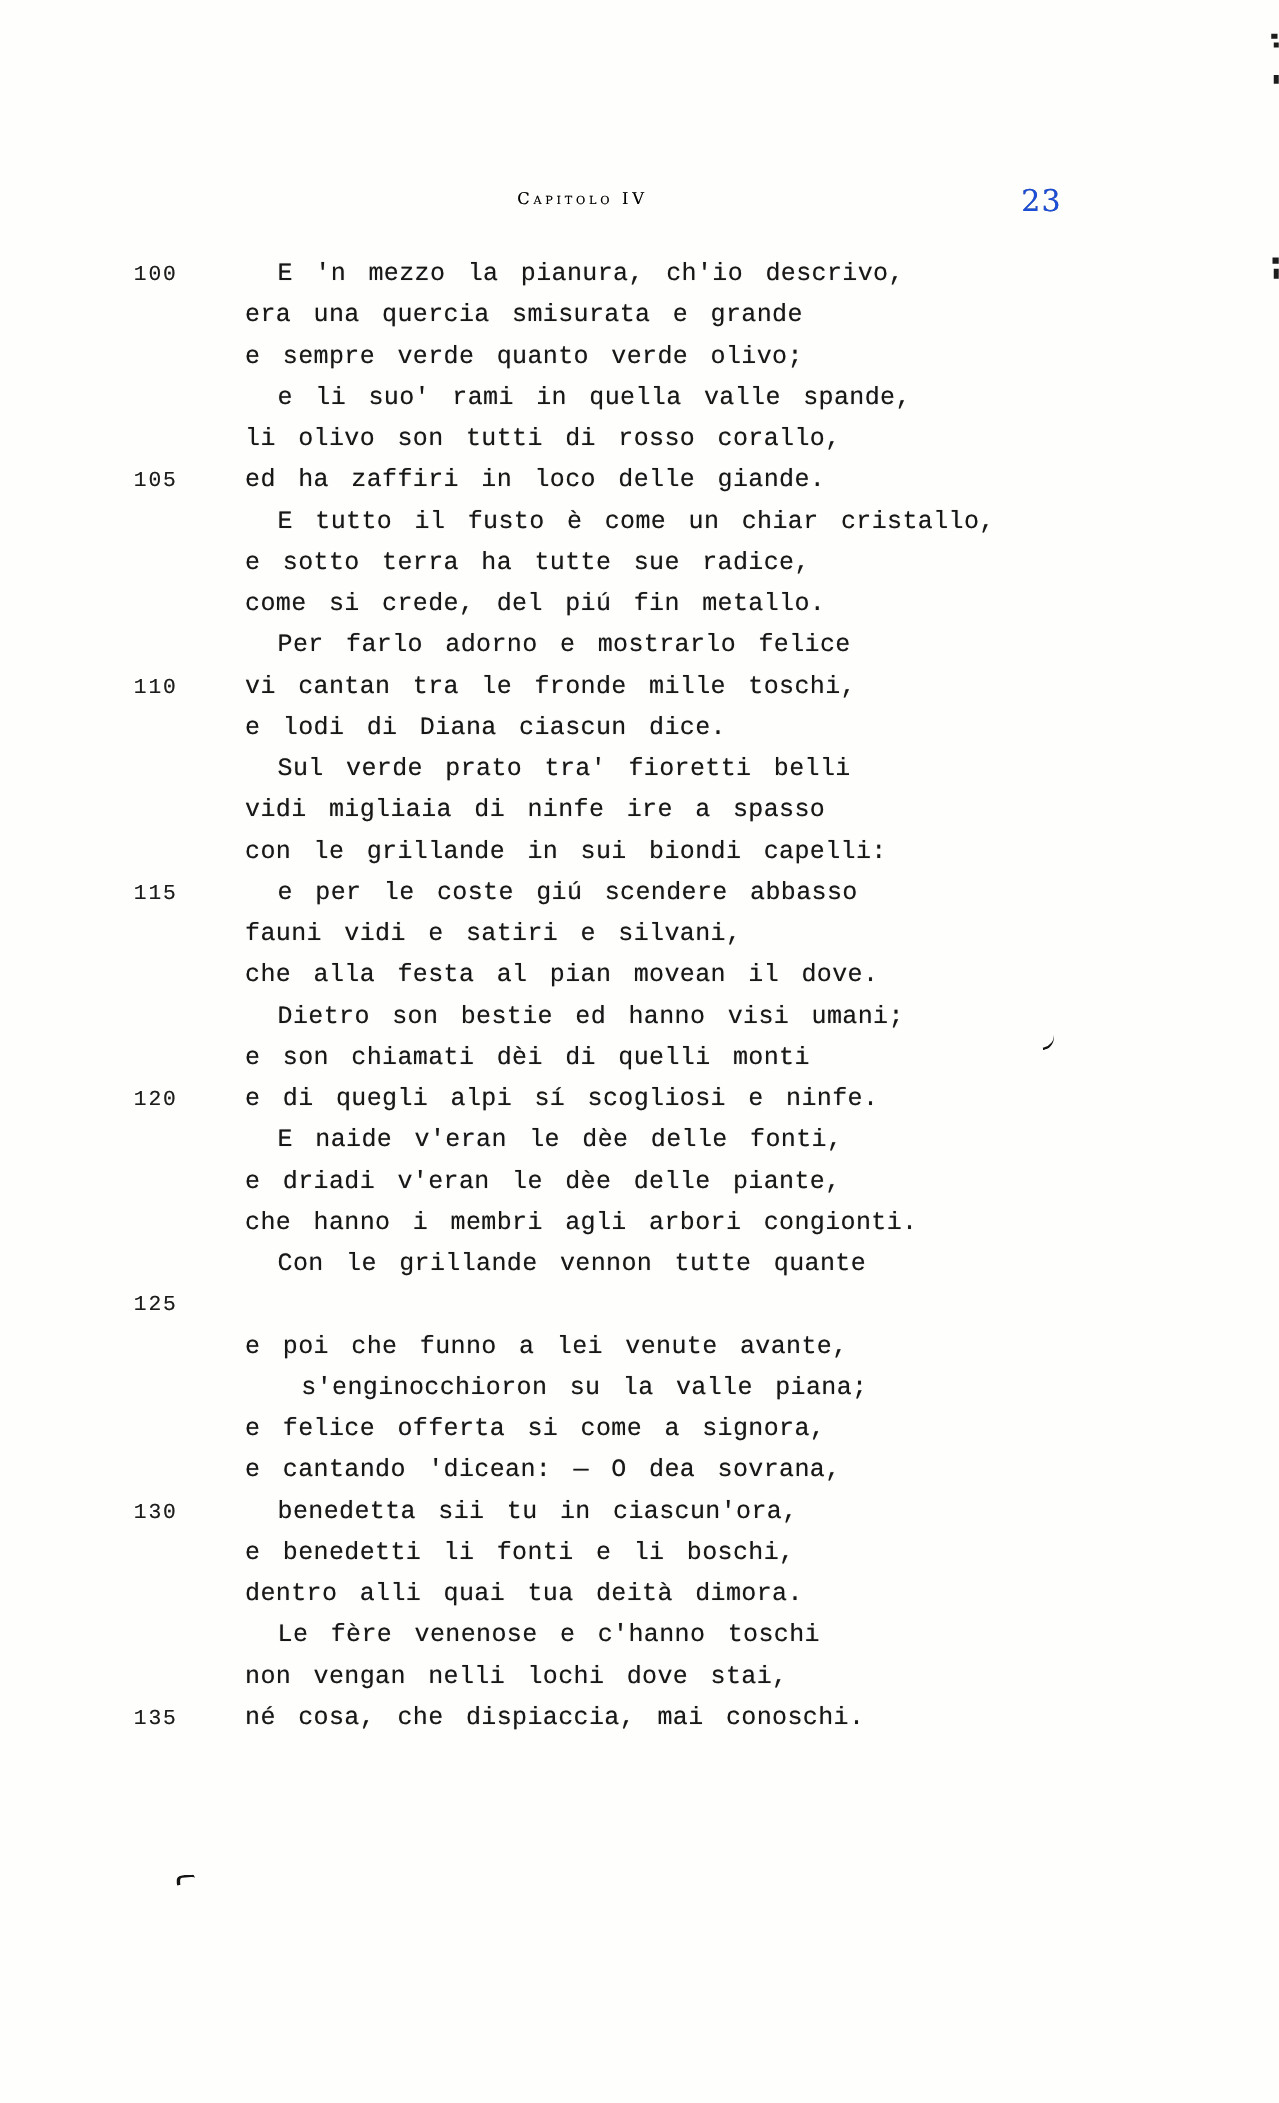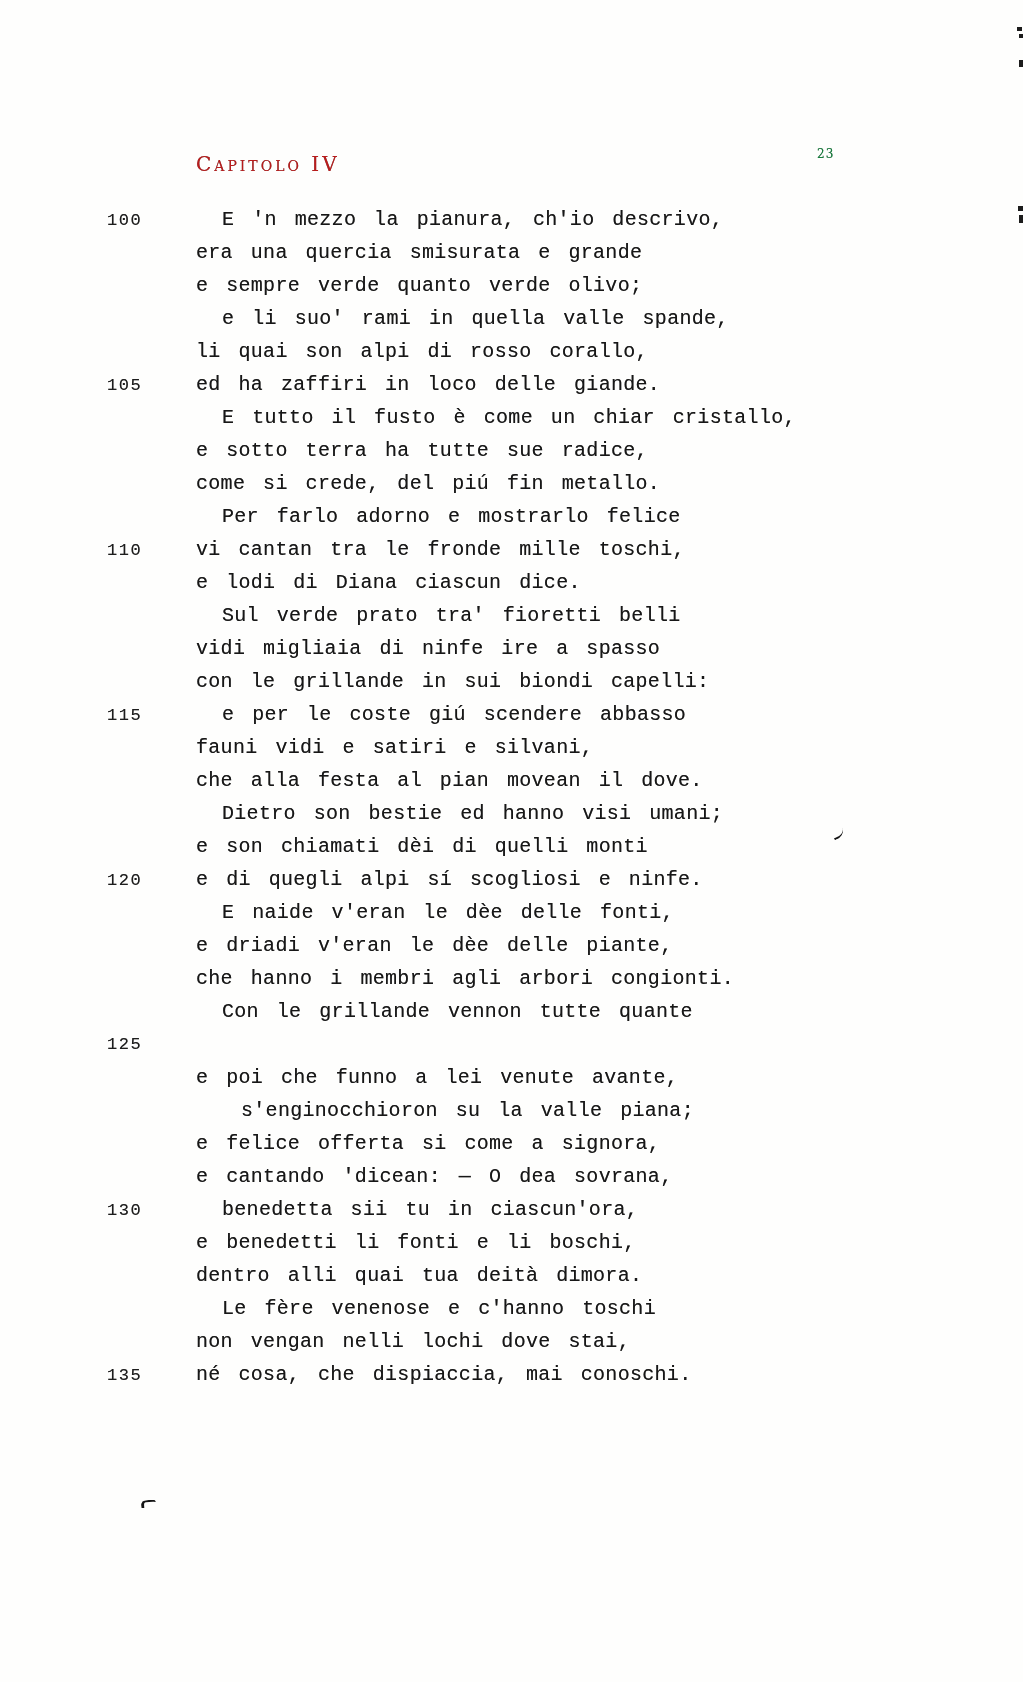--- a/index.html
+++ b/index.html
@@ -12,33 +12,33 @@
     overflow:hidden;
   }
   .page{
     position:absolute;inset:0;
     background:#fefefd;
   }
   
   .chapter-head{
     position:absolute;
     top:152px;left:196px;width:540px;
-    text-align:left;
+    text-align:center;
     font-variant:small-caps;
-    font-size:20px;
+    font-size:13px;
     letter-spacing:3px;
-    color:#b91c1c;
+    color:#000000;
     text-shadow:0 0 .5px rgba(20,20,20,.55);
   }
   .page-number{
     position:absolute;
     top:147px;left:817px;
-    font-size:12px;
+    font-size:24px;
     letter-spacing:1px;
-    color:#15803d;
+    color:#1d4ed8;
     text-shadow:0 0 .5px rgba(20,20,20,.55);
   }
   
   .verse{
     position:absolute;
     top:203px;left:107px;
   }
   .row{
     display:flex;
     align-items:baseline;
@@ -109,21 +109,21 @@
     <div class="row">
         <span class="lnum"></span>
         <span class="vtext">e sempre verde quanto verde olivo;</span>
       </div>
     <div class="row t">
         <span class="lnum"></span>
         <span class="vtext">e li suo' rami in quella valle spande,</span>
       </div>
     <div class="row">
         <span class="lnum"></span>
-        <span class="vtext">li quai son alpi di rosso corallo,</span>
+        <span class="vtext">li olivo son tutti di rosso corallo,</span>
       </div>
     <div class="row">
         <span class="lnum">105</span>
         <span class="vtext">ed ha zaffiri in loco delle giande.</span>
       </div>
     <div class="row t">
         <span class="lnum"></span>
         <span class="vtext">E tutto il fusto è come un chiar cristallo,</span>
       </div>
     <div class="row">

